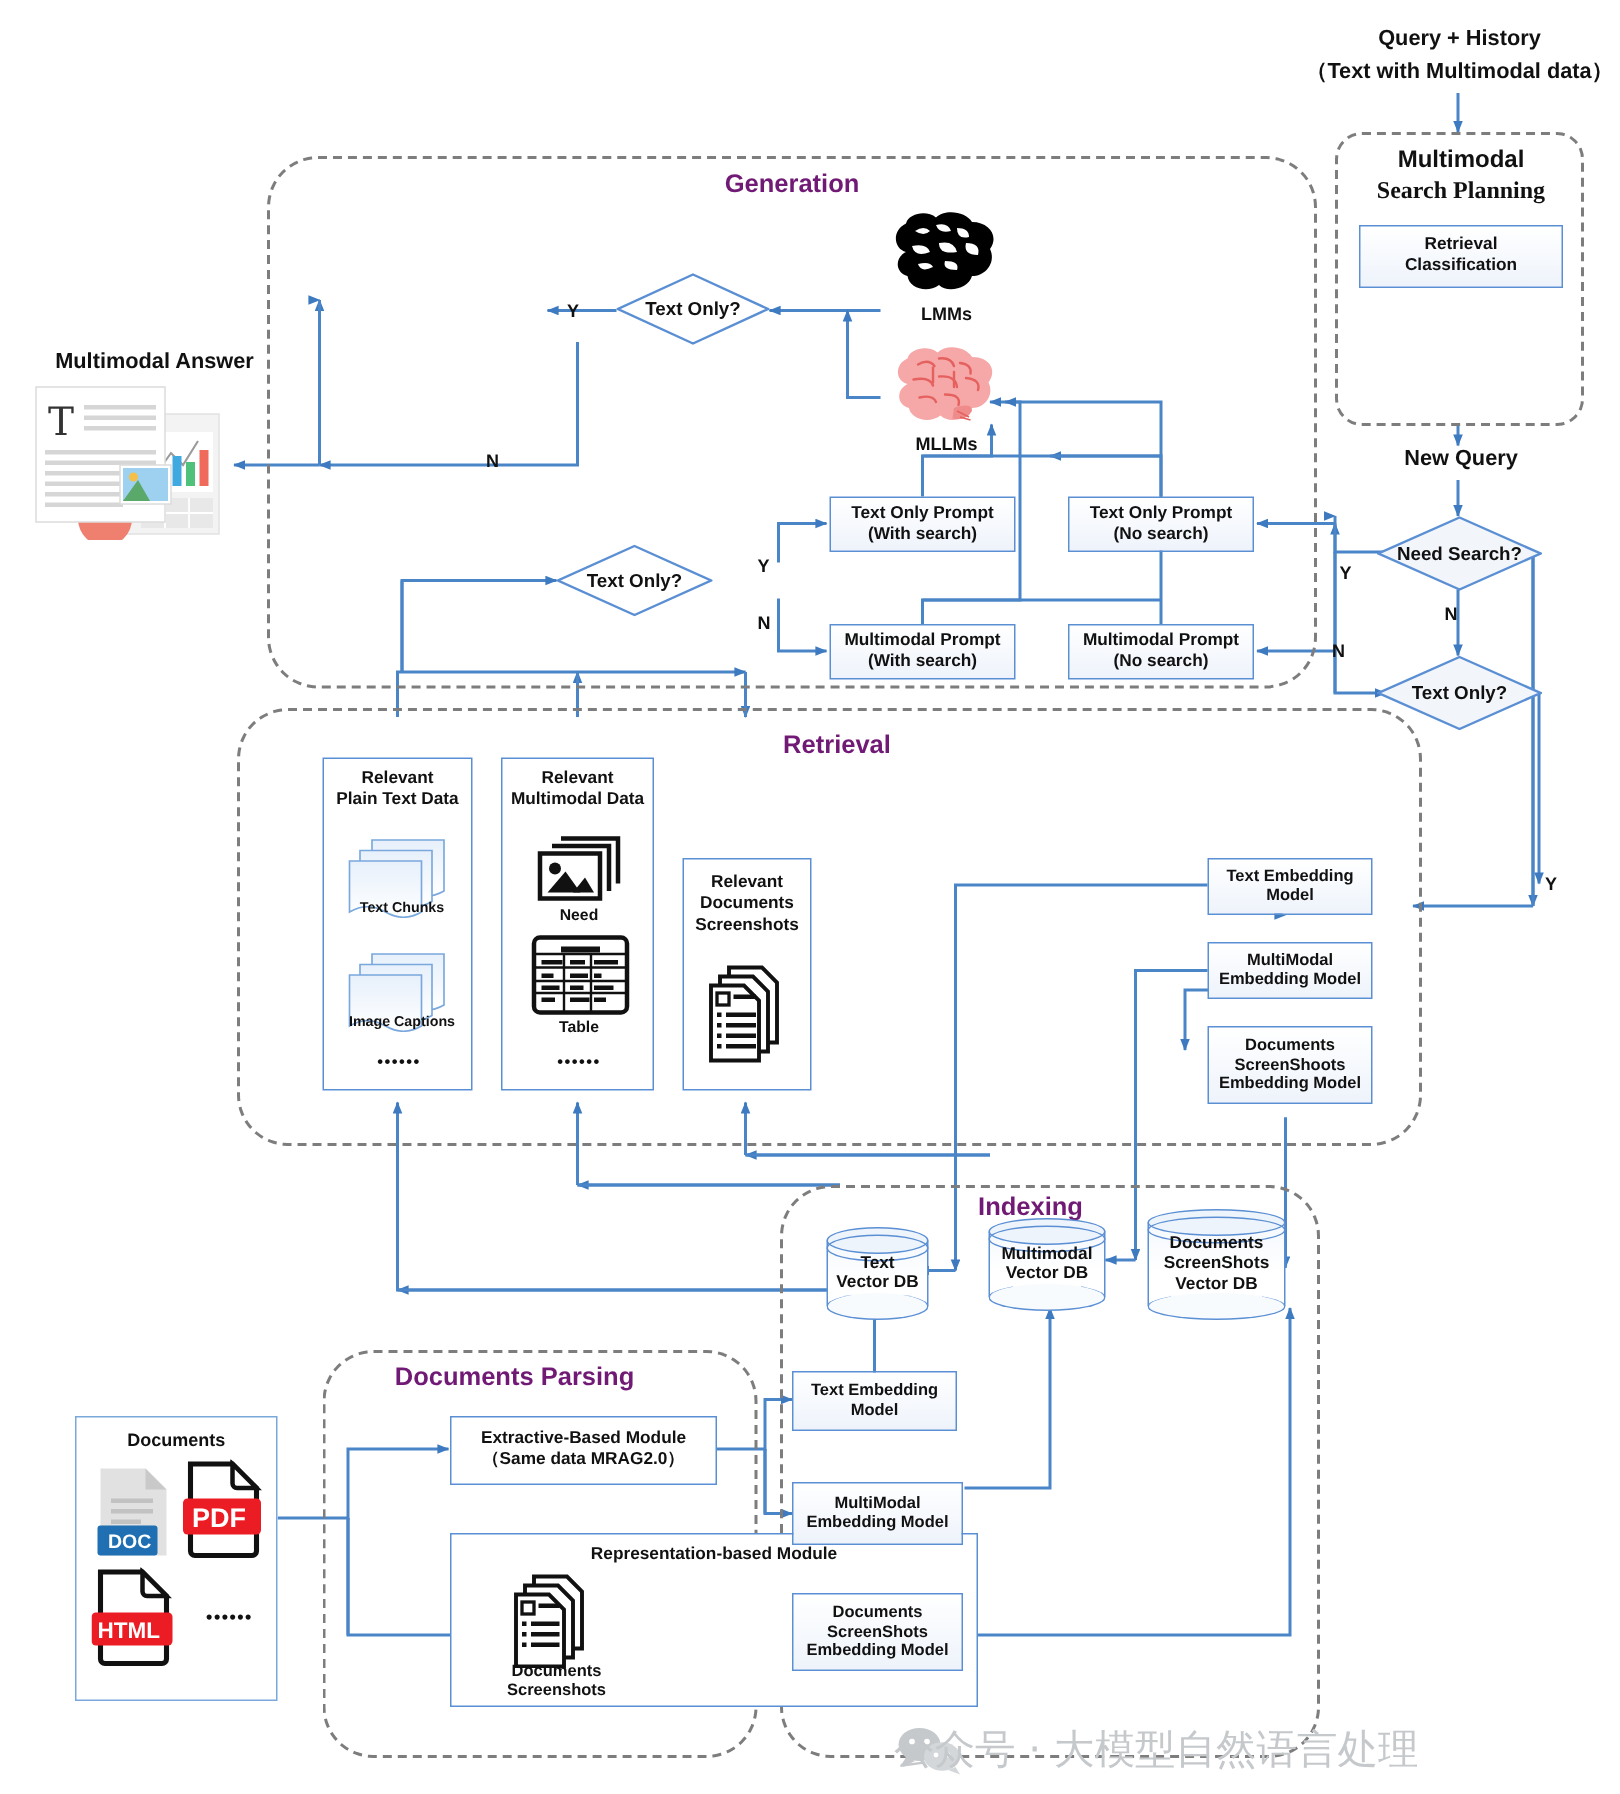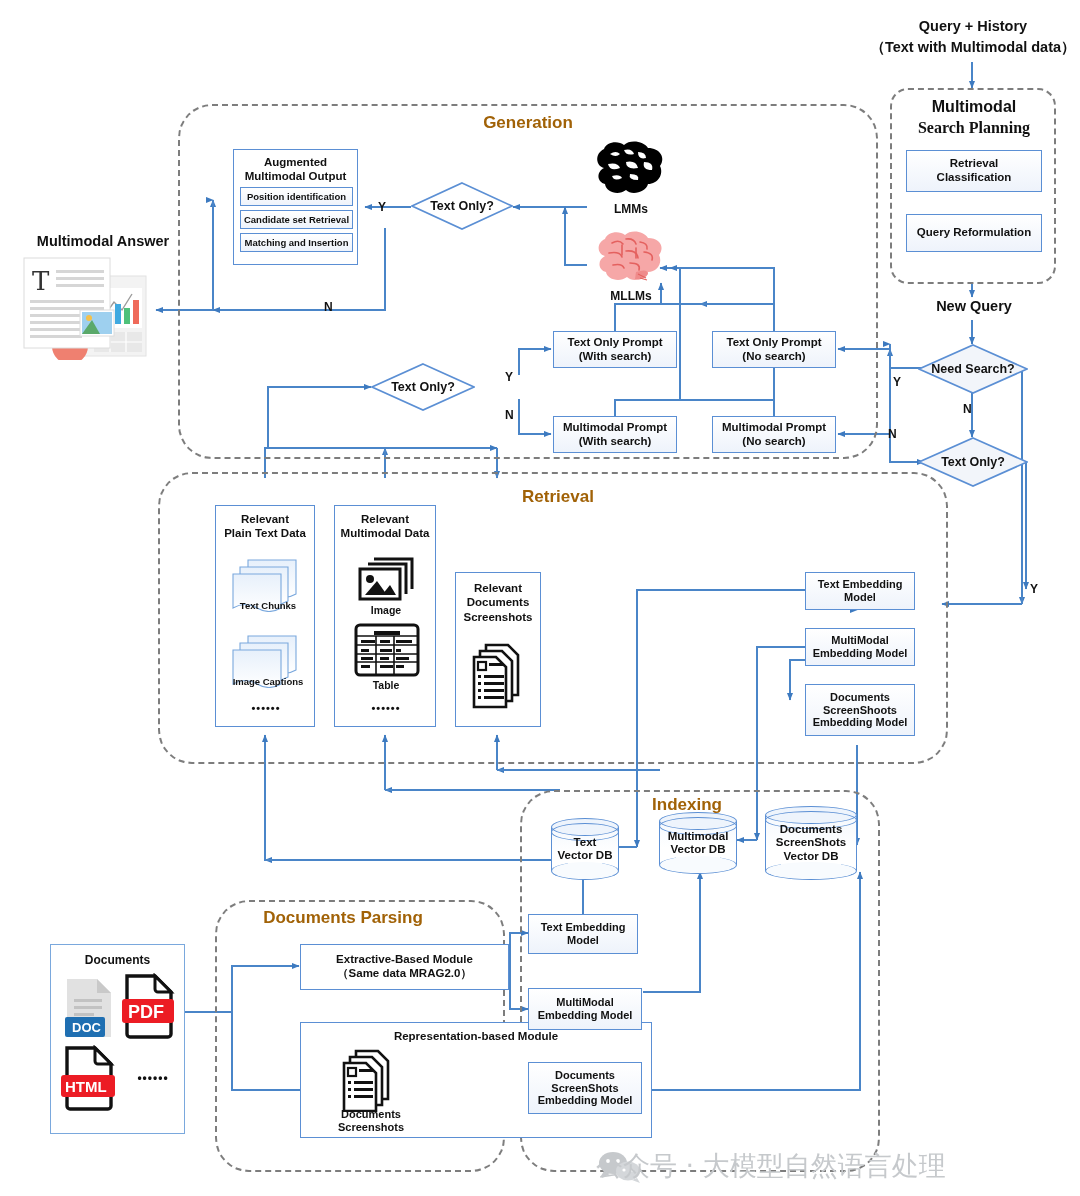--- a/index.html
+++ b/index.html
@@ -2,21 +2,21 @@
 <html><head>
 <meta charset="utf-8">
 <style>
   html,body{margin:0;padding:0;background:#ffffff;}
   body{width:1080px;height:1196px;position:relative;overflow:hidden;
        font-family:"Liberation Sans","DejaVu Sans",sans-serif;color:#111;}
   #root{position:absolute;inset:0;}
   .abs{position:absolute;}
   
   .group{position:absolute;border:2.5px dashed #7d7d7d;border-radius:34px;box-sizing:border-box;}
-  .group-title{position:absolute;font-weight:bold;font-size:17px;color:#a16207;text-align:center;}
+  .group-title{position:absolute;font-weight:bold;font-size:17px;color:#701a75;text-align:center;}
   
   .box{position:absolute;box-sizing:border-box;border:1.4px solid #5b8fd4;
        background:linear-gradient(180deg,#ffffff 0%,#eef3fb 100%);
        display:flex;align-items:center;justify-content:center;text-align:center;
        font-weight:bold;line-height:1.18;color:#111;}
   .box.plain{background:#ffffff;}
   
   .diamond{position:absolute;}
   .diamond svg{position:absolute;left:0;top:0;}
   .diamond span{position:absolute;inset:0;display:flex;align-items:center;justify-content:center;
@@ -174,23 +174,20 @@
 
   <div class="free" style="left:880px;top:18px;width:186px;font-size:14.5px;">Query + History</div>
   <div class="free" style="left:864px;top:38px;width:218px;font-size:14.5px;">（Text with Multimodal data）</div>
 
   <div class="free" style="left:896px;top:98px;width:156px;font-size:16px;">Multimodal</div>
   <div class="free" style="left:886px;top:119px;width:176px;font-size:16px;font-family:Liberation Serif, serif;">Search Planning</div>
 
   <div class="box" style="left:906px;top:150px;width:136px;height:42px;font-size:11.5px;">
     <span style="white-space:pre-line;">Retrieval
 Classification</span>
-  </div>
-  <div class="box" style="left:906px;top:214px;width:136px;height:38px;font-size:11.5px;">
-    <span style="white-space:pre-line;">Query Reformulation</span>
   </div>
 
   <div class="free" style="left:922px;top:298px;width:104px;font-size:14.5px;">New Query</div>
 
   <div class="diamond" style="left:918px;top:344px;width:110px;height:50px;">
     <svg width="110" height="50">
         <polygon points="55,1 109,25 55,49 1,25" fill="#f2f5fa" stroke="#5b8fd4" stroke-width="1.6"></polygon>
       </svg>
     <span>Need Search?</span>
   </div>
@@ -242,33 +239,20 @@
         <rect x="12" y="74" width="52" height="3"></rect>
           <rect x="12" y="81" width="52" height="3"></rect>
       </g>
       <rect x="62" y="56" width="34" height="26" fill="#fff" stroke="#dcdcdc"></rect>
       <rect x="64" y="58" width="30" height="22" fill="#9ed0ef"></rect>
       <polygon points="64,80 74,66 82,80" fill="#5aa96a"></polygon>
       <circle cx="71" cy="64" r="3" fill="#f4c04a"></circle>
     </svg>
   </div>
 
-  <div class="box plain" style="left:233px;top:149px;width:125px;height:116px;display:block;">
-    <div style="white-space:pre-line;font-size:11.5px;text-align:center;padding:6px 0 4px;">Augmented
-Multimodal Output</div>
-    <div class="box" style="position:relative;left:6px;width:113px;height:19px;font-size:9.5px;margin-bottom:4px;">
-      <span>Position identification</span>
-      </div>
-    <div class="box" style="position:relative;left:6px;width:113px;height:19px;font-size:9.5px;margin-bottom:4px;">
-      <span>Candidate set Retrieval</span>
-      </div>
-    <div class="box" style="position:relative;left:6px;width:113px;height:19px;font-size:9.5px;">
-      <span>Matching and Insertion</span>
-      </div>
-  </div>
 
   <div class="diamond" style="left:411px;top:182px;width:102px;height:48px;">
     <svg width="102" height="48">
         <polygon points="51,1 101,24 51,47 1,24" fill="#ffffff" stroke="#5b8fd4" stroke-width="1.6"></polygon>
       </svg>
     <span>Text Only?</span>
   </div>
   <div class="yn" style="left:378px;top:200px;">Y</div>
   <div class="yn" style="left:324px;top:300px;">N</div>
 
@@ -389,21 +373,21 @@
         <g fill="none" stroke="#111" stroke-width="3">
           <path d="M18 5 h38 v30"></path>
             <path d="M12 10 h38 v30"></path>
         </g>
         <rect x="4" y="15" width="40" height="30" fill="#fff" stroke="#111" stroke-width="3"></rect>
         <circle cx="14" cy="25" r="4" fill="#111"></circle>
         <polygon points="9,41 21,27 31,41" fill="#111"></polygon>
         <polygon points="26,41 34,31 40,41" fill="#111"></polygon>
       </svg>
     </div>
-    <div style="position:absolute;left:0;top:98px;width:102px;font-size:10.5px;text-align:center;">Image</div>
+    <div style="position:absolute;left:0;top:98px;width:102px;font-size:10.5px;text-align:center;">Need</div>
     <div class="abs" style="left:19px;top:117px;width:66px;height:54px;">
       <svg width="66" height="54" viewBox="0 0 66 54">
         <rect x="2" y="2" width="62" height="50" rx="4" fill="#fff" stroke="#111" stroke-width="3"></rect>
         <rect x="20" y="8" width="26" height="4" fill="#111"></rect>
         <g fill="#111">
           <rect x="7" y="17" width="14" height="3"></rect>
             <rect x="26" y="17" width="10" height="3"></rect>
             <rect x="42" y="17" width="16" height="3"></rect>
           <rect x="7" y="26" width="8" height="3"></rect>
             <rect x="26" y="26" width="12" height="3"></rect>
@@ -521,21 +505,21 @@
       <svg width="58" height="66" viewBox="0 0 58 66">
         <path d="M6 3 h28 l16 16 v42 a3 3 0 0 1 -3 3 h-38 a3 3 0 0 1 -3 -3 Z" fill="#fff" stroke="#111" stroke-width="3.4"></path>
         <path d="M34 3 l16 16 h-13 a3 3 0 0 1 -3 -3 Z" fill="#fff" stroke="#111" stroke-width="3"></path>
         <rect x="0" y="30" width="54" height="22" rx="3" fill="#ec1c24"></rect>
         <text x="4" y="47" font-family="Liberation Sans, sans-serif" font-size="15" font-weight="bold" fill="#fff">HTML</text>
       </svg>
     </div>
     <div class="dots" style="left:74px;top:126px;width:56px;font-size:12px;">••••••</div>
   </div>
 
-  <div class="box plain" style="left:300px;top:944px;width:209px;height:46px;font-size:11.5px;flex-direction:column;">
+  <div class="box plain" style="left:300px;top:944px;width:178px;height:46px;font-size:11.5px;flex-direction:column;">
     <span>Extractive-Based Module</span>
     <span>（Same data MRAG2.0）</span>
   </div>
 
   <div class="box plain" style="left:300px;top:1022px;width:352px;height:116px;display:block;border-color:#5b8fd4;">
     <div style="font-size:11.5px;text-align:center;padding-top:7px;">Representation-based Module</div>
   </div>
   <div class="abs" style="left:342px;top:1048px;width:58px;height:64px;">
     <svg width="58" height="64" viewBox="0 0 58 64">
       <g fill="#fff" stroke="#111" stroke-width="2.6">

